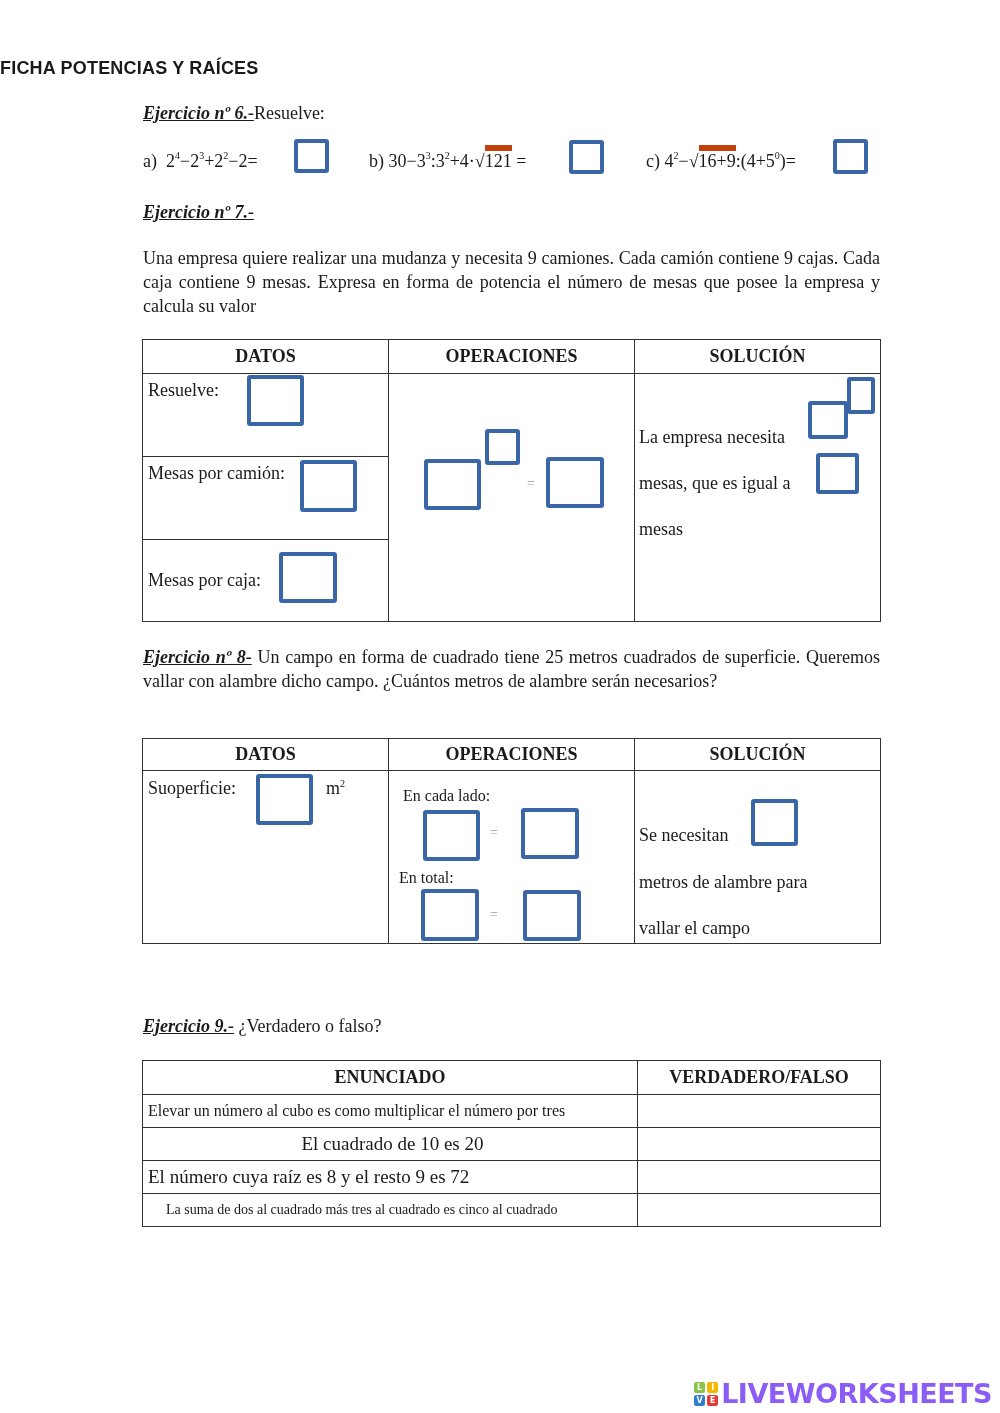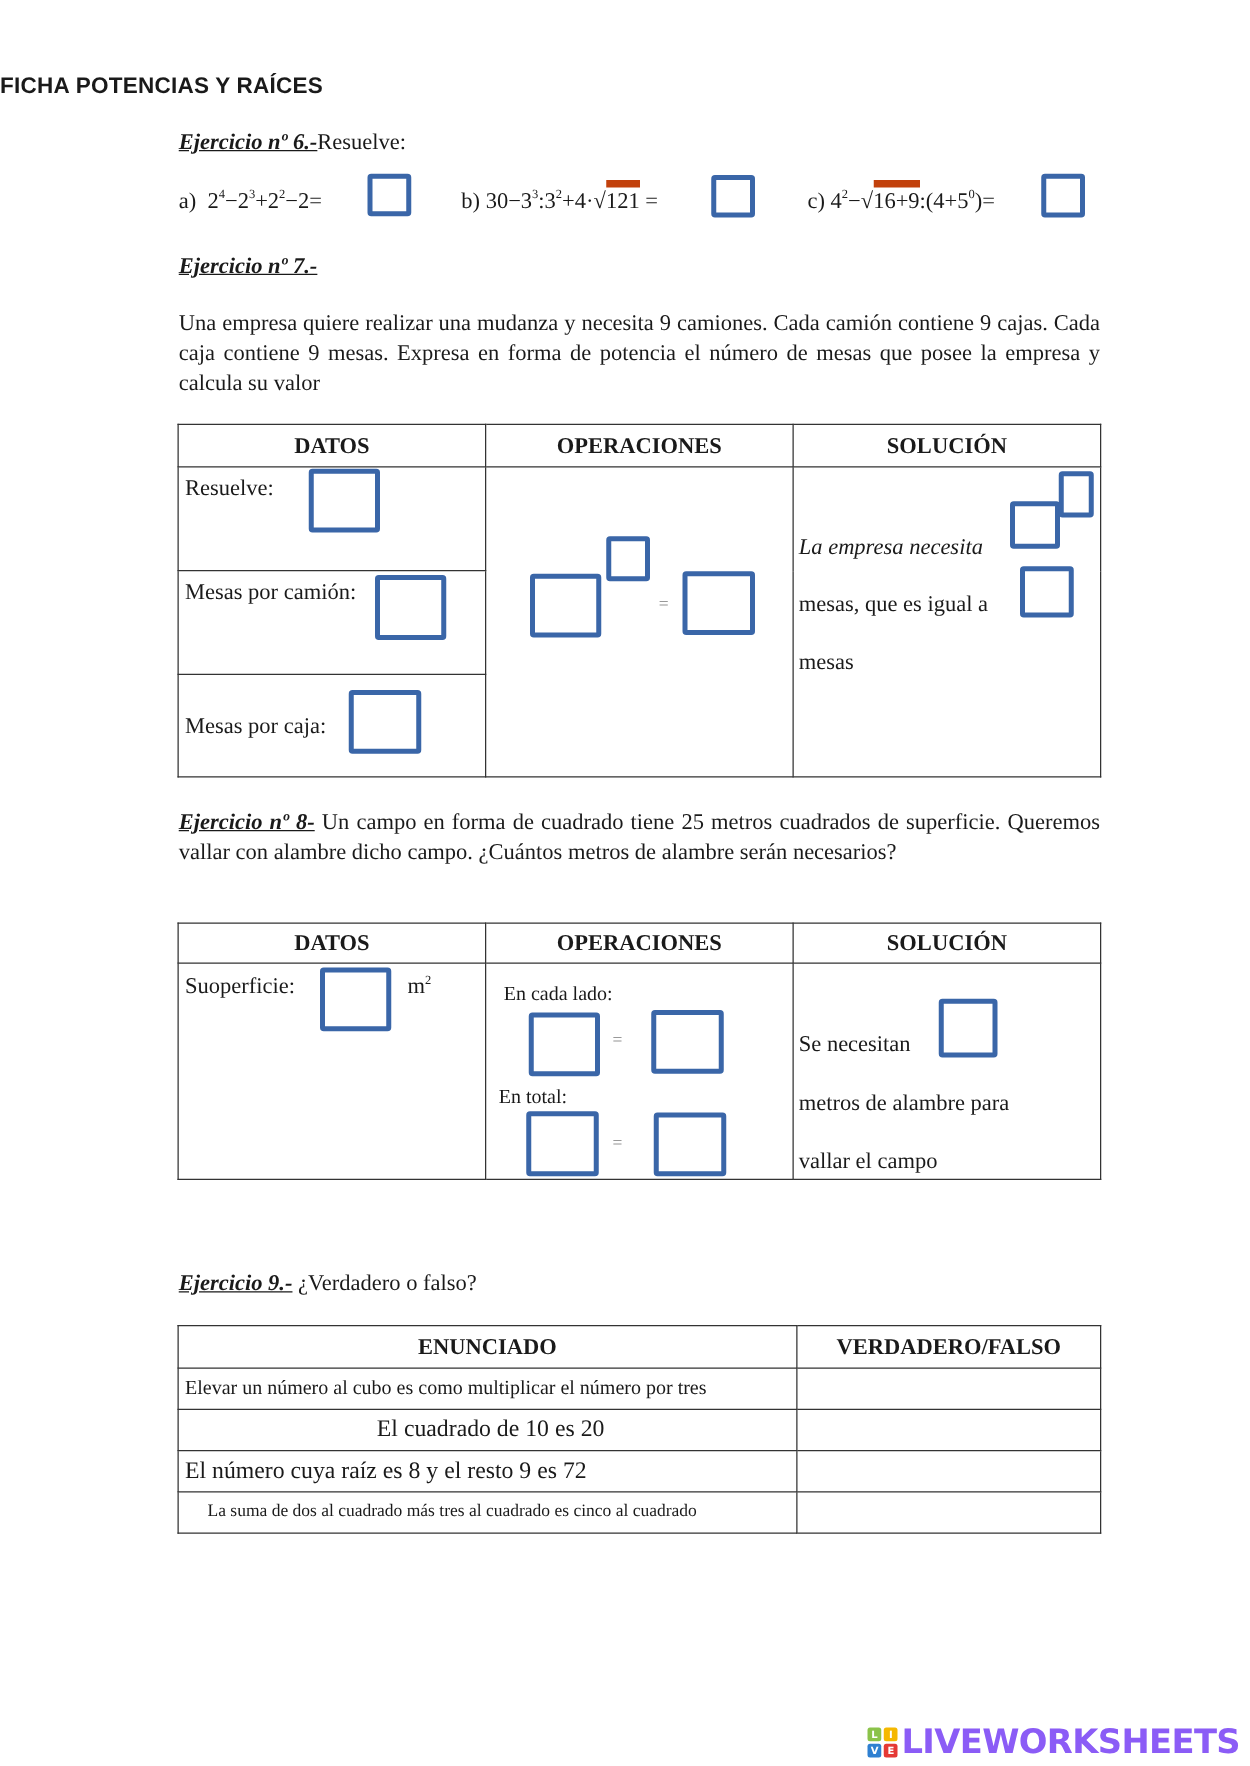--- a/index.html
+++ b/index.html
@@ -81,21 +81,21 @@
 <div class="cell-txt" style="left:148px; top:463px;">Mesas por camión:</div>
 <div class="box" style="left:300px; top:460px; width:57px; height:52px;"></div>
 <div class="cell-txt" style="left:148px; top:570px;">Mesas por caja:</div>
 <div class="box" style="left:279px; top:552px; width:58px; height:51px;"></div>
 
 <div class="box" style="left:424px; top:459px; width:57px; height:51px;"></div>
 <div class="box" style="left:485px; top:429px; width:35px; height:36px;"></div>
 <div class="eq" style="left:527px; top:476px;">=</div>
 <div class="box" style="left:546px; top:457px; width:58px; height:51px;"></div>
 
-<div class="cell-txt" style="left:639px; top:427px;font-style:italic;">La empresa necesita</div>
+<div class="cell-txt" style="left:639px; top:427px;">La empresa necesita</div>
 <div class="box" style="left:808px; top:401px; width:40px; height:38px;"></div>
 <div class="box" style="left:847px; top:377px; width:28px; height:37px;"></div>
 <div class="cell-txt" style="left:639px; top:473px;">mesas, que es igual a</div>
 <div class="box" style="left:816px; top:453px; width:43px; height:41px;"></div>
 <div class="cell-txt" style="left:639px; top:519px;">mesas</div>
 
 <div class="abs txt para" style="left:143px; top:645px; width:737px;">
   <span class="ej-head">Ejercicio nº 8-</span><span> Un campo en forma de cuadrado tiene 25 metros cuadrados de superficie. Queremos vallar con alambre dicho campo. ¿Cuántos metros de alambre serán necesarios?</span>
 </div>
 

